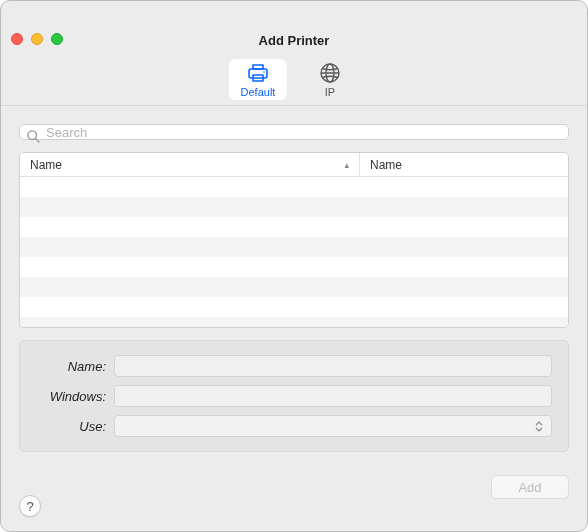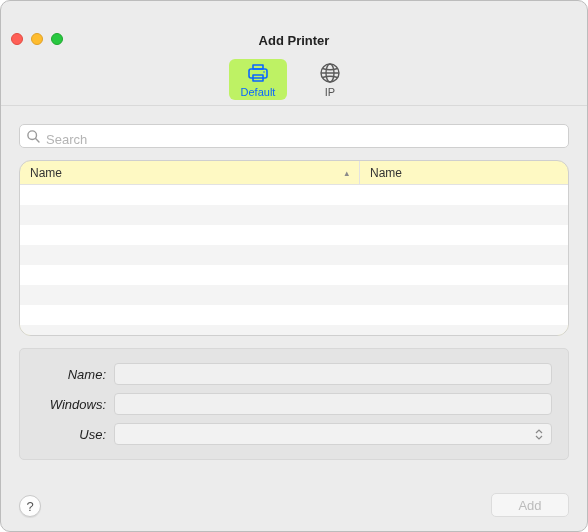--- a/index.html
+++ b/index.html
@@ -67,57 +67,57 @@
   }
   .tool .ticon {
     width: 28px; height: 22px;
     display: flex; align-items: center; justify-content: center;
   }
   .tool .tlabel {
     font-size: 11px;
     color: #555;
   }
   .tool.selected {
-    background: #bef264;
+    background: #ffffff;
   }
   .tool.selected .tlabel { color: #0a66ff; }
   .tool.selected svg { stroke: #0a66ff; fill: none; }
   .tool svg { stroke: #5a5a5a; fill: none; }
   
   .body {
     flex: 1;
     padding: 18px;
     display: flex;
     flex-direction: column;
     gap: 12px;
   }
   .search {
     position: relative;
-    height: 24px;
+    height: 16px;
     background: #fff;
     border: 1px solid #cfcfcf;
     border-radius: 5px;
     display: flex;
-    align-items: flex-end;
+    align-items: center;
     padding: 0 6px 0 26px;
   }
   .search svg {
     position: absolute;
     left: 6px; top: 4px;
   }
   .search input {
     border: none; outline: none; width: 100%;
     font-size: 13px; background: transparent;
   }
   .search input::placeholder { color: #b4b4b4; }
   
   .list {
     border: 1px solid #cfcfcf;
-    border-radius: 12px;
-    background: #fef9c3;
+    border-radius: 5px;
+    background: #ffffff;
     overflow: hidden;
   }
   .list-header {
     display: flex;
     height: 24px;
     border-bottom: 1px solid #e2e2e2;
     font-size: 12px;
     color: #333;
   }
   .col {
@@ -190,21 +190,21 @@
     width: 22px; height: 22px;
     border-radius: 50%;
     background: #fdfdfd;
     border: 1px solid #c9c9c9;
     display: flex; align-items: center; justify-content: center;
     font-size: 13px; color: #555;
     box-shadow: 0 1px 1px rgba(0,0,0,0.08);
   }
   .addbtn {
     position: absolute;
-    right: 18px; bottom: 14px;
+    right: 18px; bottom: 32px;
     width: 78px; height: 24px;
     background: #f6f6f6;
     border: 1px solid #dcdcdc;
     border-radius: 5px;
     display: flex; align-items: center; justify-content: center;
     font-size: 13px;
     color: #bcbcbc;
   }
   .sort-chevron {
     font-size: 9px;

